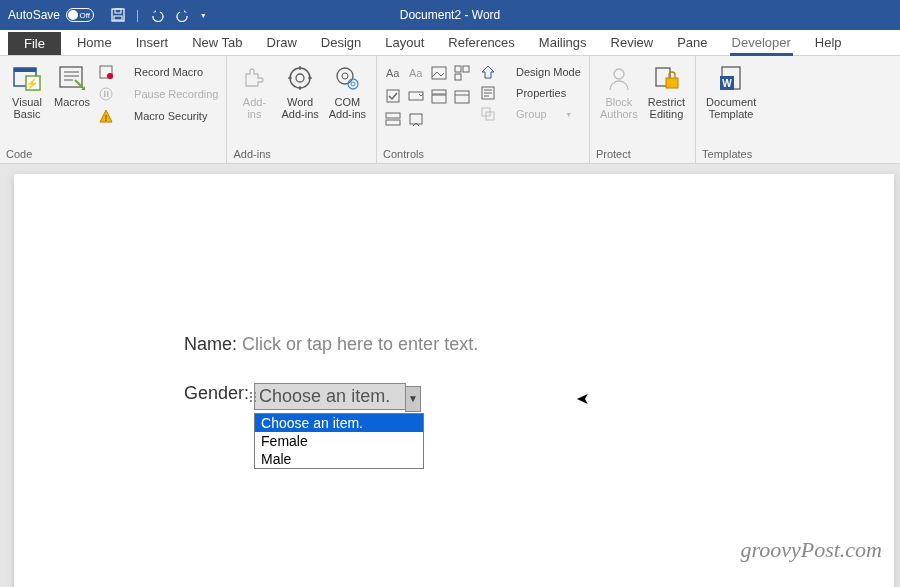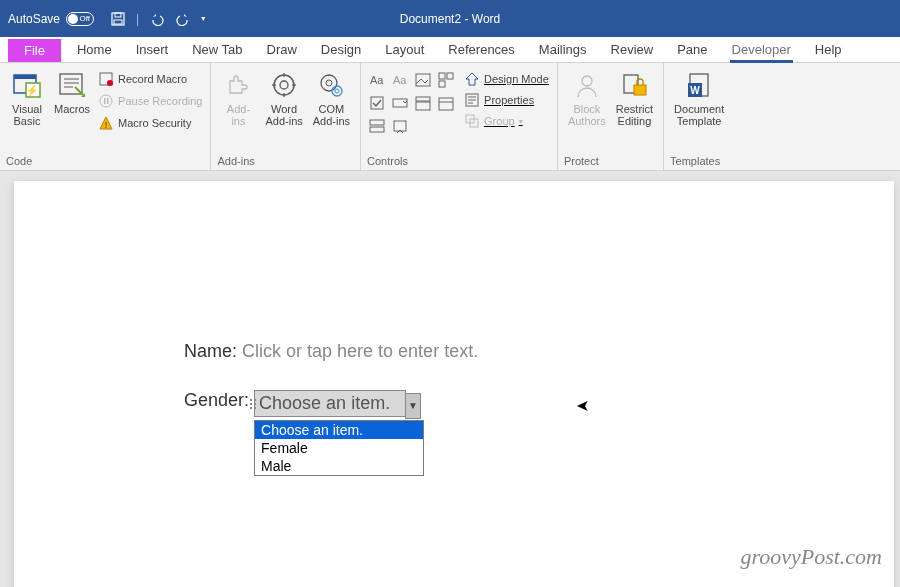--- a/index.html
+++ b/index.html
@@ -1,49 +1,49 @@
 <!DOCTYPE html>
 <html><head>
 <meta charset="utf-8">
 <style>
   * { box-sizing: border-box; margin: 0; padding: 0; font-family: "Segoe UI", Arial, sans-serif; }
   body { width: 900px; height: 587px; background: #fff; overflow: hidden; position: relative; }
 
   
-  .titlebar { height: 37px; background: #2b579a; color: #fff; display: flex; align-items: center; font-size: 12px; position: relative; }
+  .titlebar { height: 30px; background: #2b579a; color: #fff; display: flex; align-items: center; font-size: 12px; position: relative; }
   .autosave { display: flex; align-items: center; gap: 6px; padding: 0 8px; }
   .toggle { width: 28px; height: 14px; border: 1px solid #fff; border-radius: 7px; position: relative; display: flex; align-items: center; }
   .toggle-knob { width: 10px; height: 10px; background: #fff; border-radius: 50%; margin-left: 1px; }
   .toggle-label { font-size: 8px; position: absolute; right: 3px; }
   .qat { display: flex; gap: 10px; padding: 0 8px; align-items: center; }
   .qat-icon { width: 16px; height: 16px; display: flex; align-items: center; justify-content: center; }
   .title-center { position: absolute; left: 50%; transform: translateX(-50%); }
 
   
   .tabstrip { height: 26px; background: #fff; border-bottom: 1px solid #d4d4d4; display: flex; align-items: flex-end; font-size: 13px; color: #444; padding-left: 8px; }
   .tab { padding: 4px 12px 5px; cursor: pointer; position: relative; }
-  .tab.file { background: #d946ef; color: #fff; padding: 4px 16px; margin-right: 4px; }
+  .tab.file { background: #404040; color: #fff; padding: 4px 16px; margin-right: 4px; }
   .tab.active { color: #737373; }
   .tab.active::after { content: ""; position: absolute; left: 10px; right: 10px; bottom: -1px; height: 3px; background: #2b579a; }
 
   
   .ribbon { height: 108px; background: #f3f3f3; border-bottom: 1px solid #d4d4d4; display: flex; }
   .group { border-right: 1px solid #d4d4d4; display: flex; flex-direction: column; justify-content: space-between; padding: 3px 6px 1px; }
   .group-content { display: flex; gap: 2px; flex: 1; }
   .group-label { font-size: 11px; color: #666; text-align: left; padding: 2px 0; }
   .big-btn { display: flex; flex-direction: column; align-items: center; justify-content: flex-start; padding: 3px 4px 0; min-width: 42px; font-size: 11px; color: #444; text-align: center; }
   .big-btn.disabled { color: #b0b0b0; }
   .big-icon-box { width: 32px; height: 32px; display: flex; align-items: center; justify-content: center; margin-bottom: 2px; }
   .small-list { display: flex; flex-direction: column; justify-content: flex-start; gap: 4px; padding-top: 4px; }
-  .small-btn { display: flex; align-items: center; gap: 4px; font-size: 11px; color: #444; padding: 1px 2px; text-align: right; }
+  .small-btn { display: flex; align-items: center; gap: 20px; font-size: 11px; color: #444; padding: 1px 2px; text-align: right; }
   .small-btn.disabled { color: #b0b0b0; }
   .small-icon-box { width: 16px; height: 16px; display: flex; align-items: center; justify-content: center; }
   .mini-grid { display: grid; grid-template-columns: repeat(4, 20px); grid-auto-rows: 20px; gap: 3px 3px; padding-top: 4px; }
   .mini-cell { width: 20px; height: 20px; display: flex; align-items: center; justify-content: center; }
-  .controls-right { display: flex; flex-direction: column; gap: 3px; padding-top: 4px; padding-left: 4px; text-decoration: underline; }
+  .controls-right { display: flex; flex-direction: column; gap: 3px; padding-top: 4px; padding-left: 4px; }
 
   
   .workspace { background: #e6e6e6; height: calc(587px - 30px - 26px - 108px); overflow: hidden; padding: 10px 0 11px 14px; position: relative; }
   .page { background: #fff; width: 880px; height: 420px; box-shadow: 0 2px 8px rgba(0,0,0,.15); position: relative; padding: 160px 0 0 170px; font-size: 18px; color: #333; }
   .field-row { margin-bottom: 28px; }
   .placeholder { color: #888; }
   .combo-wrap { display: inline-block; position: relative; vertical-align: top; }
   .combo-display { background: #d9d9d9; border: 1px solid #888; color: #555; padding: 2px 4px; display: inline-flex; align-items: center; min-width: 152px; position: relative;}
   .combo-arrow { background: #c8c8c8; border: 1px solid #888; width: 16px; height: 26px; display: inline-flex; align-items: center; justify-content: center; color: #444; font-size: 10px; margin-left: -1px; position: relative; }
   .handle-dots { position: absolute; left: -5px; top: 50%; transform: translateY(-50%); display: grid; grid-template-columns: 2px 2px; gap: 2px; }

